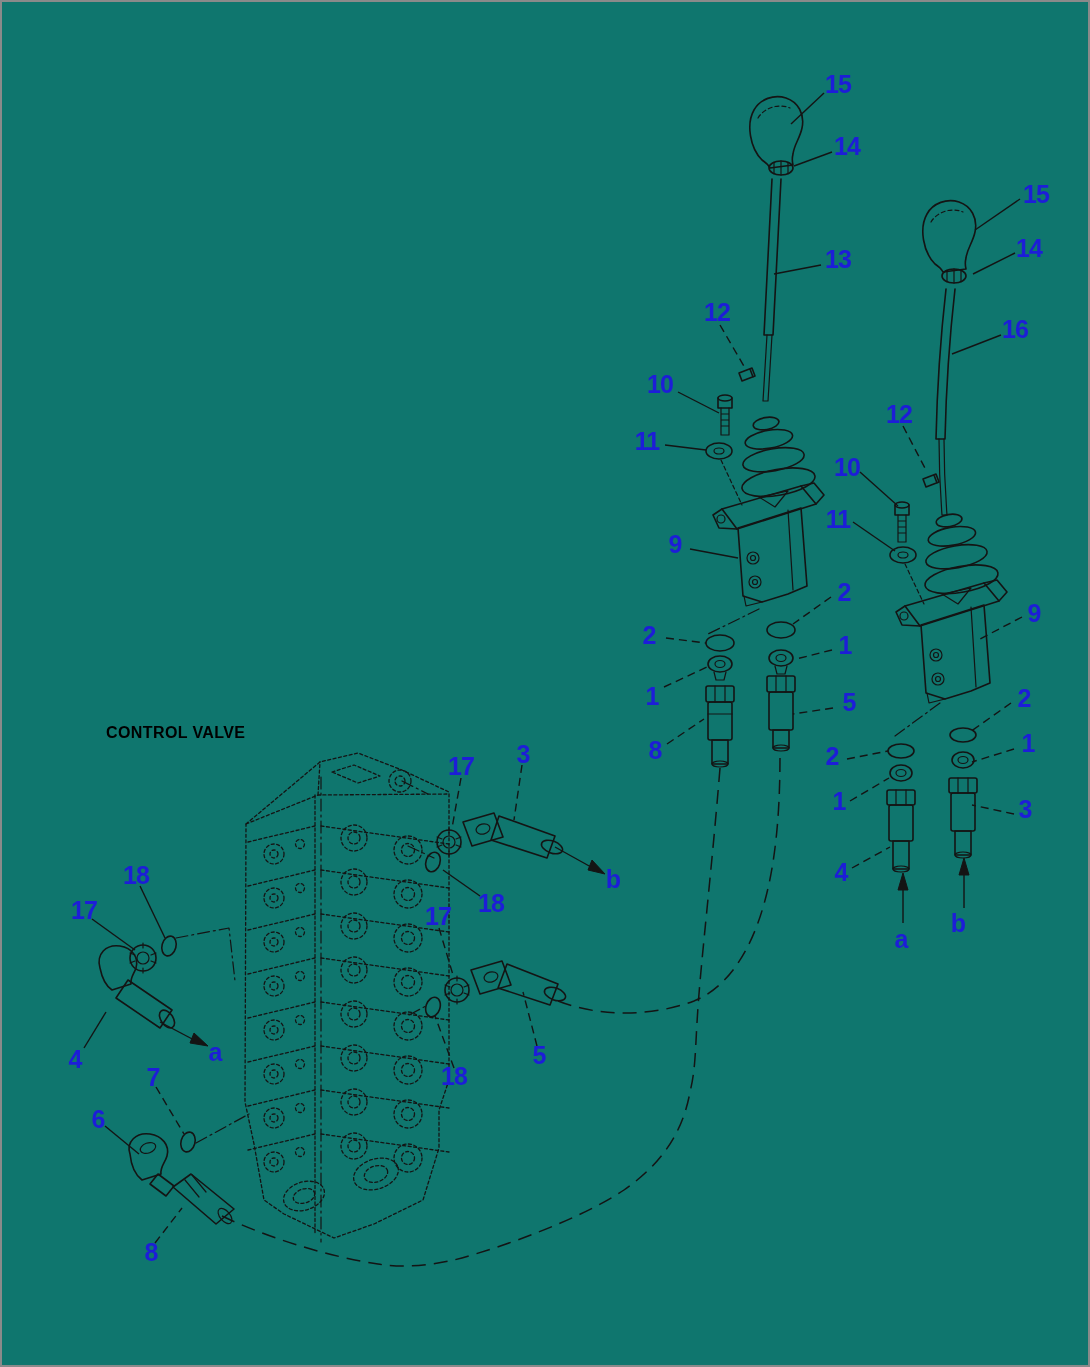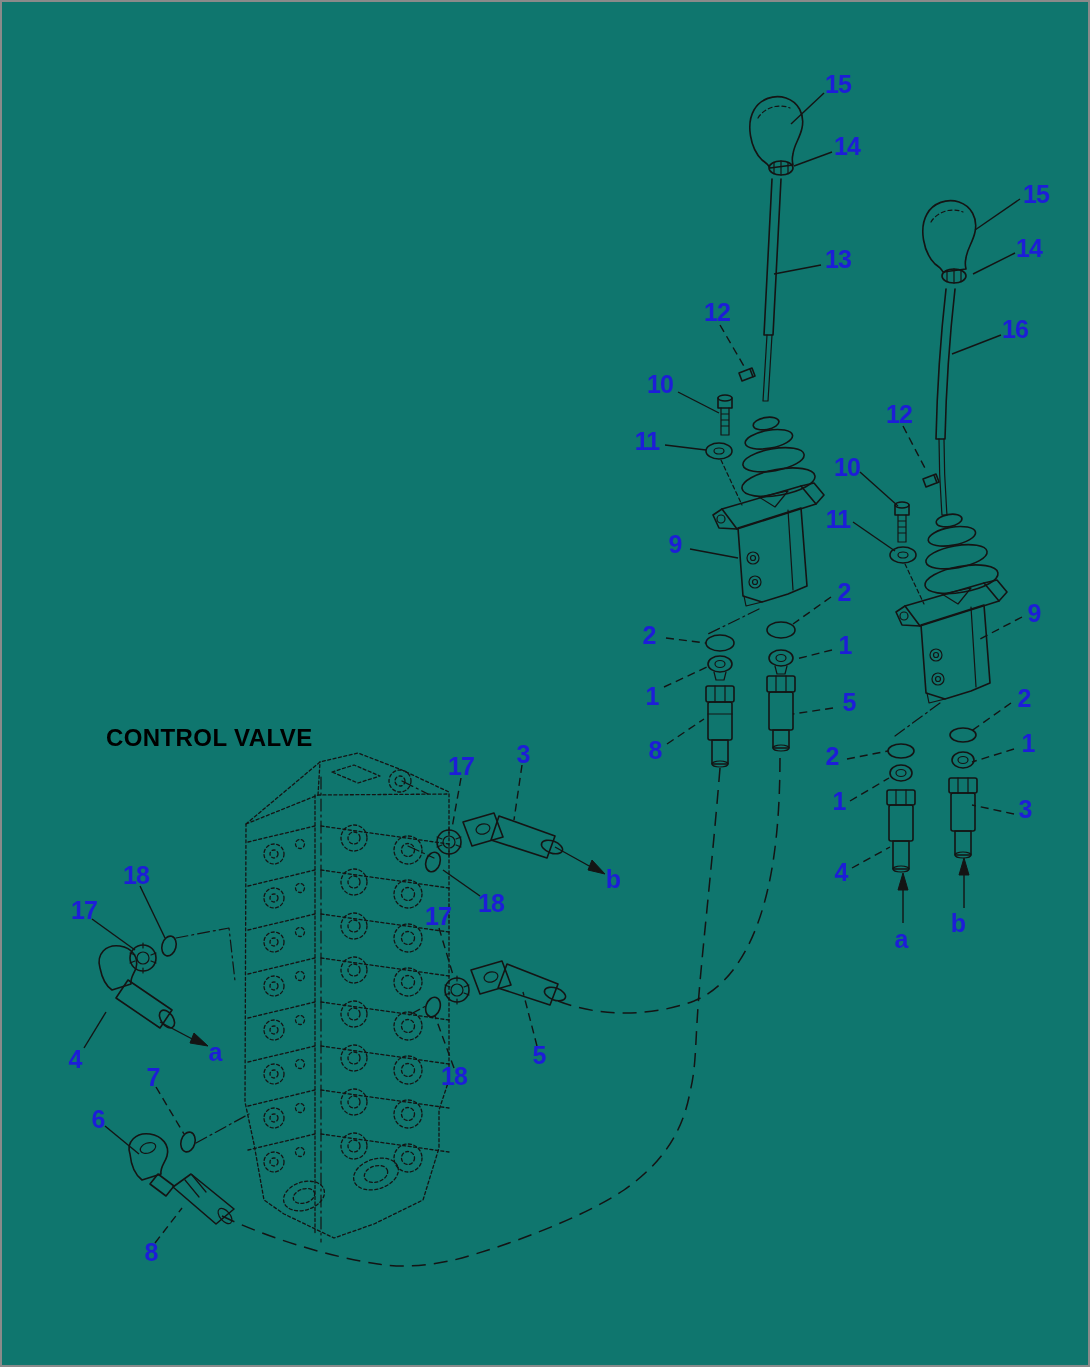--- a/index.html
+++ b/index.html
@@ -10,21 +10,21 @@
     border:2px solid #8a8a8a;
     box-sizing:border-box;
     overflow:hidden;
     font-family:"Liberation Sans", sans-serif;
   }
   .stage svg{position:absolute;left:0;top:0;}
   .diagram-title{
     position:absolute;
     left:104px;top:722px;
     font-family:"Liberation Sans", sans-serif;
-    font-size:24px;
+    font-size:16px;
     font-weight:800;
     letter-spacing:0.4px;
     color:#000;
     white-space:nowrap;
   }
   .callout-text{
     font-family:"Liberation Sans", sans-serif;
     font-weight:bold;
     font-size:25px;
     letter-spacing:-1px;

